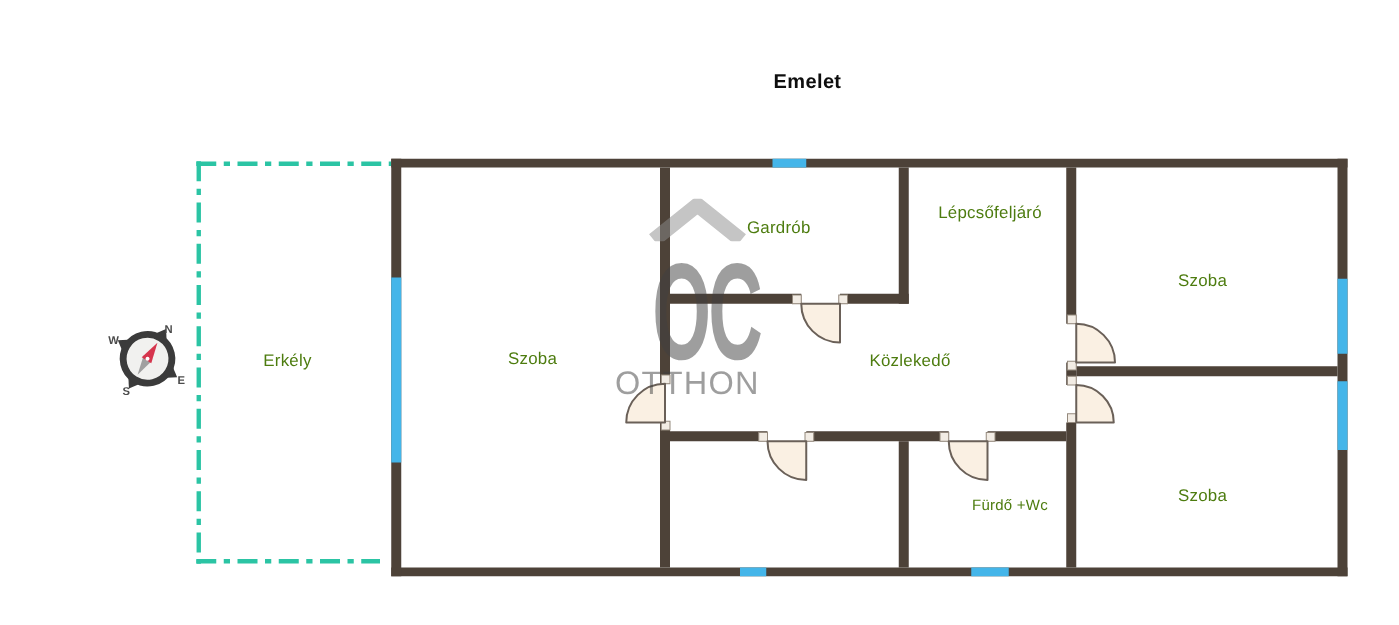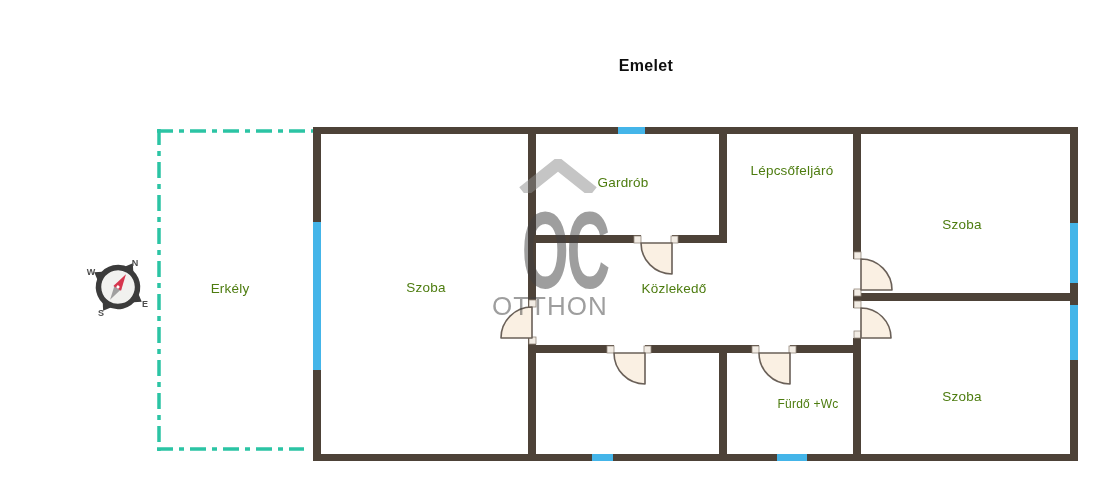--- a/index.html
+++ b/index.html
@@ -126,18 +126,18 @@
       <polyline points="8,33 43,5 78,33" fill="none" stroke="#8c8c8c" stroke-width="12" stroke-linejoin="miter"></polyline>
     </svg>
     <div class="wm-monogram">OC</div>
     <div class="wm-line1">OTTHON</div>
   </div>
 
   <div class="label z-labels" style="left:230px;top:288px;">Erkély</div>
   <div class="label z-labels" style="left:426px;top:287px;">Szoba</div>
   <div class="label z-labels" style="left:623px;top:182px;">Gardrób</div>
   <div class="label z-labels" style="left:792px;top:170px;">Lépcsőfeljáró</div>
-  <div class="label z-labels" style="left:674px;top:288px;">Közlekedő</div>
+  <div class="label z-labels" style="left:728px;top:288px;">Közlekedő</div>
   <div class="label z-labels" style="left:962px;top:224px;">Szoba</div>
   <div class="label z-labels" style="left:962px;top:396px;">Szoba</div>
   <div class="label small z-labels" style="left:790px;top:404px;padding-left:36px;">Fürdő +Wc</div>
 
 </div>
 
 </body></html>

